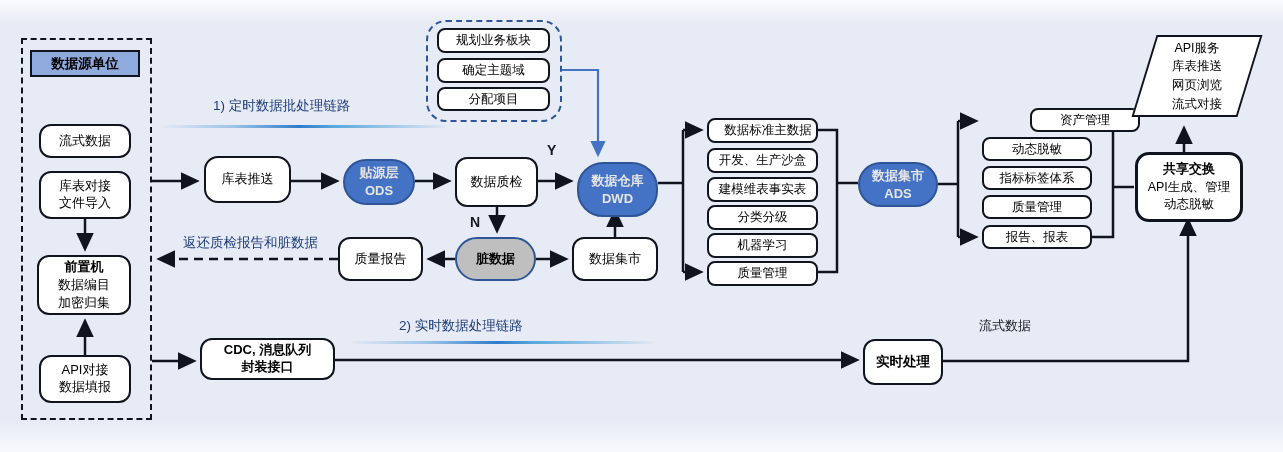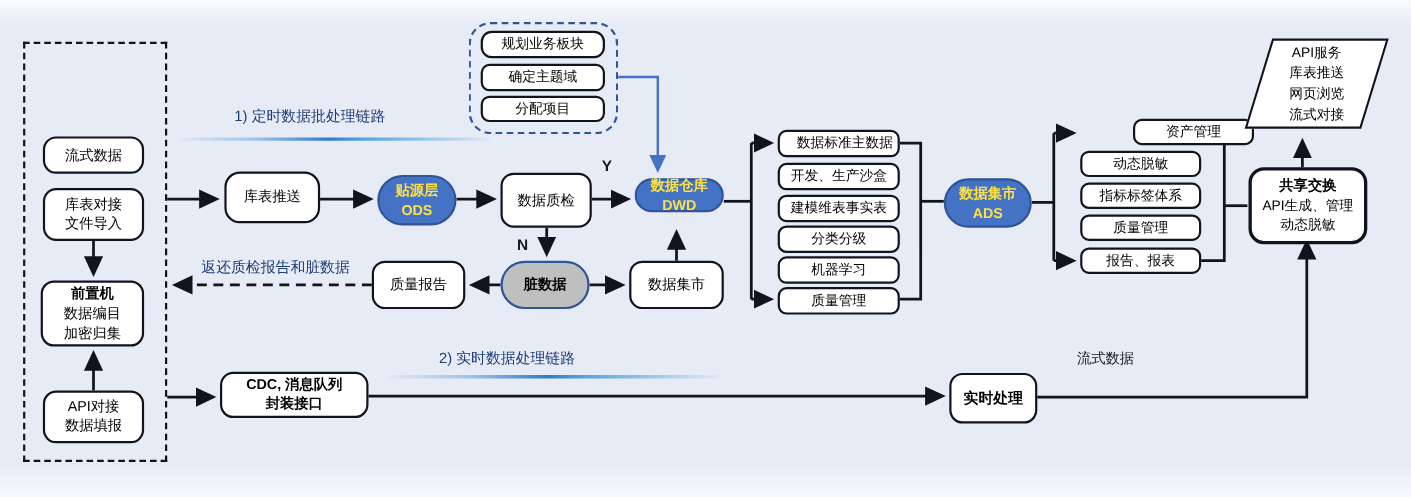--- a/index.html
+++ b/index.html
@@ -13,21 +13,21 @@
     background:linear-gradient(180deg,#fbfcfe 0%,#e7ebf5 5%,#e7ebf5 93%,#f7f9fd 100%);
     overflow:hidden;
   }
   svg.connectors{position:absolute;left:0;top:0;z-index:1;}
   .node{position:absolute;z-index:2;box-sizing:border-box;
     display:flex;align-items:center;justify-content:center;
     text-align:center;white-space:pre-line;color:#000;line-height:1.3;}
   .box{background:#fff;border:2.5px solid #10141f;border-radius:12px;font-size:13px;}
   .smallbox{background:#fff;border:2px solid #10141f;border-radius:8px;font-size:12.5px;}
   .stadium{background:#4472C4;border:2px solid #2F5597;border-radius:26px;
-    color:#fde047;font-weight:bold;font-size:13px;line-height:1.35;}
+    color:#e5e5e5;font-weight:bold;font-size:13px;line-height:1.35;}
   .dirty{background:#BFBFBF;border:2.5px solid #2F5597;border-radius:24px;
     font-weight:bold;font-size:13px;color:#000000;}
   .dash-panel{position:absolute;z-index:0;box-sizing:border-box;
     border:2.5px dashed #10141f;}
   .dash-panel-blue{position:absolute;z-index:0;box-sizing:border-box;
     border:2.5px dashed #2F5597;border-radius:20px;}
   .panel-title{background:#8FAADC;border:2.5px solid #10141f;
     font-weight:bold;font-size:13.5px;}
   .col{flex-direction:column;}
   .bold{font-weight:bold;}
@@ -90,20 +90,21 @@
     <g stroke="#10141f" stroke-width="2.5" fill="none" stroke-dasharray="9 6">
       <path d="M338 259 H160" marker-end="url(#ab)"></path>
     </g>
 
     <g stroke="#4472C4" stroke-width="2.2" fill="none">
       <path d="M562 70 H598 V154" marker-end="url(#abl)"></path>
     </g>
   </svg>
 
   <div class="dash-panel" style="left:21px;top:38px;width:131px;height:382px;"></div>
+  <div class="node panel-title" style="left:30px;top:50px;width:110px;height:27px;">数据源单位</div>
   <div class="node box" style="left:39px;top:124px;width:92px;height:34px;">流式数据</div>
   <div class="node box" style="left:39px;top:171px;width:92px;height:48px;">库表对接
 文件导入</div>
   <div class="node box col" style="left:37px;top:255px;width:94px;height:60px;">
     <span class="bold t1">前置机</span>
     <span class="t1">数据编目
 加密归集</span>
   </div>
   <div class="node box" style="left:39px;top:355px;width:92px;height:48px;">API对接
 数据填报</div>
@@ -111,29 +112,29 @@
   <div class="lbl" style="left:213px;top:97px;">1) 定时数据批处理链路</div>
   <div class="rule" style="left:163px;top:125px;width:283px;"></div>
   <div class="lbl" style="left:399px;top:317px;">2) 实时数据处理链路</div>
   <div class="rule" style="left:352px;top:341px;width:302px;"></div>
   <div class="lbl" style="left:183px;top:234px;">返还质检报告和脏数据</div>
   <div class="yn" style="left:547px;top:142px;">Y</div>
   <div class="yn" style="left:470px;top:214px;">N</div>
   <div class="lbl-dark" style="left:979px;top:317px;">流式数据</div>
 
   <div class="dash-panel-blue" style="left:426px;top:20px;width:136px;height:102px;"></div>
-  <div class="node smallbox" style="left:437px;top:28px;width:113px;height:25px;border-radius:10px;">规划业务板块</div>
+  <div class="node smallbox" style="left:437px;top:28px;width:113px;height:25px;">规划业务板块</div>
   <div class="node smallbox" style="left:437px;top:58px;width:113px;height:25px;">确定主题域</div>
   <div class="node smallbox" style="left:437px;top:87px;width:113px;height:24px;">分配项目</div>
 
   <div class="node box" style="left:204px;top:156px;width:87px;height:47px;border-radius:14px;">库表推送</div>
   <div class="node stadium" style="left:343px;top:159px;width:72px;height:46px;">贴源层
 ODS</div>
   <div class="node box" style="left:455px;top:157px;width:83px;height:50px;border-radius:12px;">数据质检</div>
-  <div class="node stadium" style="left:577px;top:162px;width:81px;height:31px;">数据仓库
+  <div class="node stadium" style="left:577px;top:162px;width:81px;height:55px;">数据仓库
 DWD</div>
   <div class="node dirty" style="left:455px;top:237px;width:81px;height:44px;">脏数据</div>
   <div class="node box" style="left:338px;top:237px;width:85px;height:44px;">质量报告</div>
   <div class="node box" style="left:572px;top:237px;width:86px;height:44px;">数据集市</div>
   <div class="node stadium" style="left:858px;top:162px;width:80px;height:45px;">数据集市
 ADS</div>
 
   <div class="node smallbox" style="left:707px;top:118px;width:111px;height:25px;padding-left:11px;">数据标准主数据</div>
   <div class="node smallbox" style="left:707px;top:148px;width:111px;height:25px;">开发、生产沙盒</div>
   <div class="node smallbox" style="left:707px;top:177px;width:111px;height:25px;">建模维表事实表</div>

